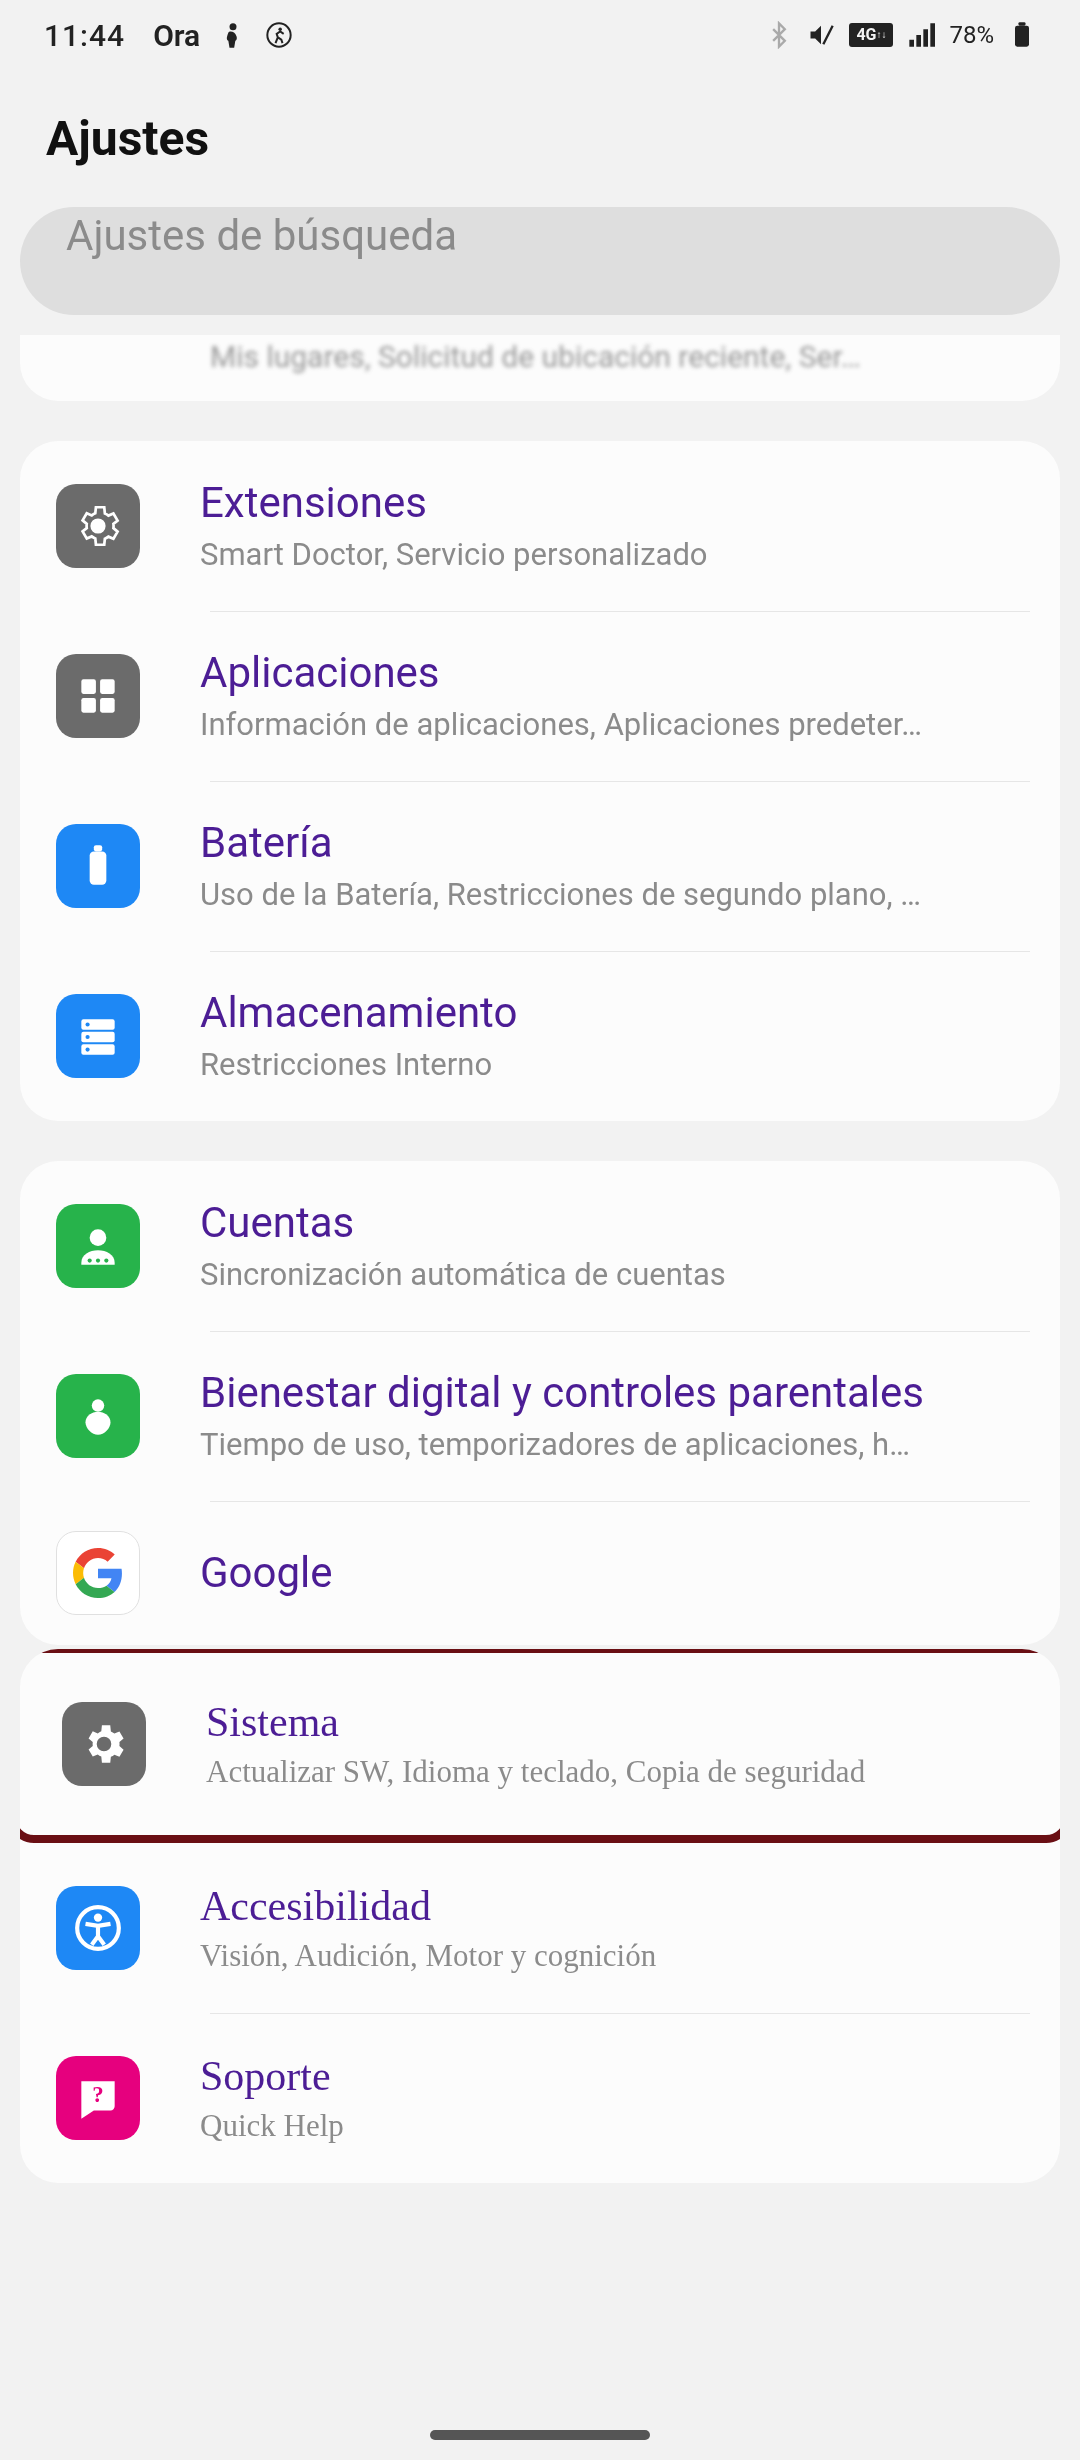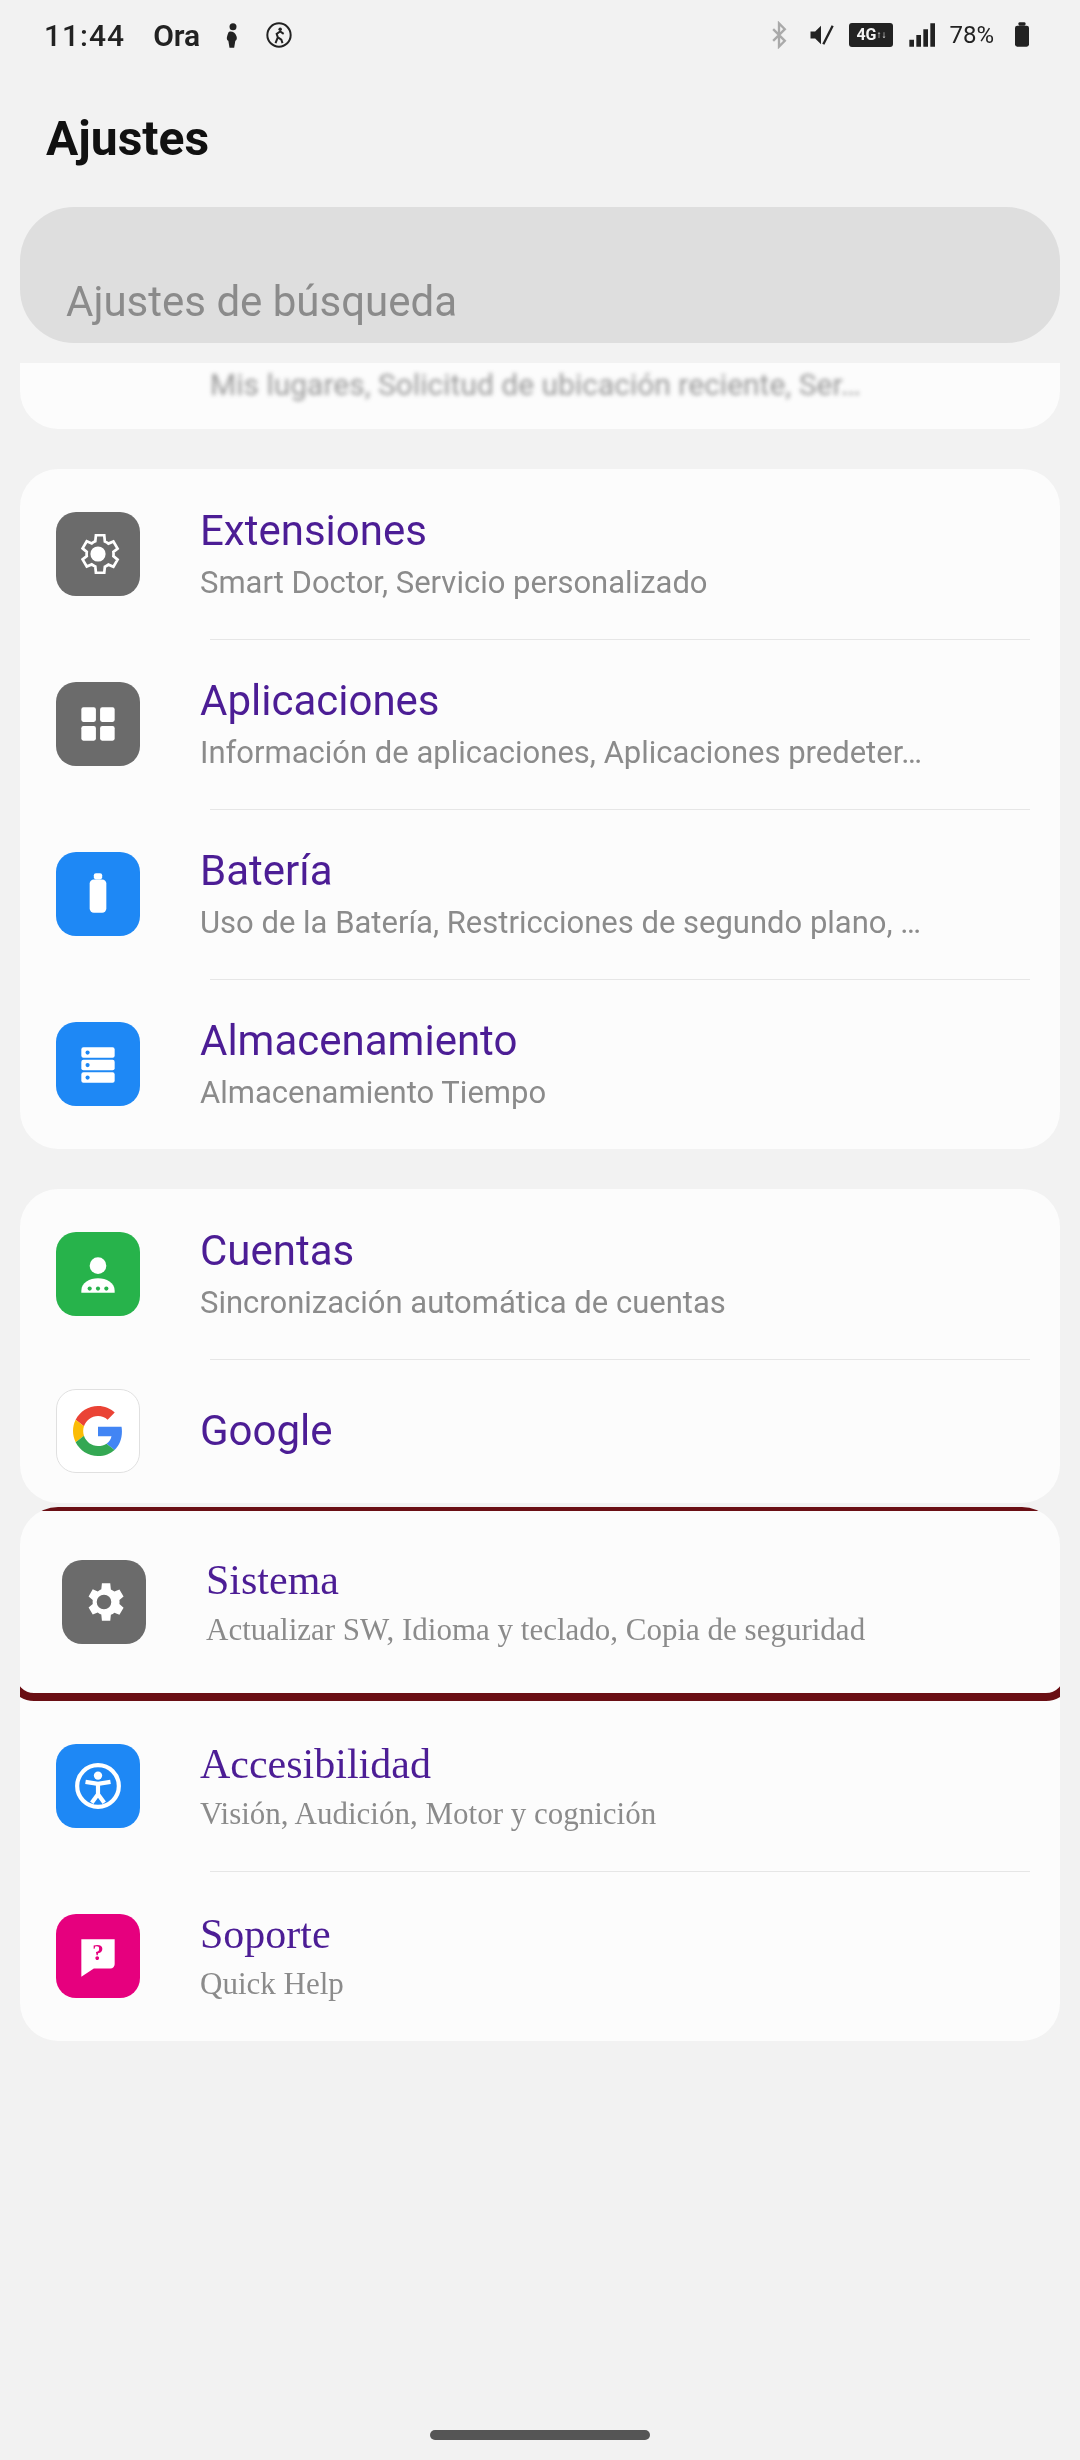--- a/index.html
+++ b/index.html
@@ -31,24 +31,24 @@
   .header {
     padding: 40px 46px 40px 46px;
   }
   .header h1 { font-size: 48px; font-weight: 700; }
 
   
   .search-wrap { padding: 0 20px; }
   .search-box {
     background: #dedede;
     border-radius: 54px;
-    height: 136px;
+    height: 108px;
     display: flex;
-    align-items: flex-end;
-    padding: 17px 46px;
+    align-items: flex-start;
+    padding: 4px 46px;
     font-size: 42px;
     color: #8b8b8b;
   }
 
   
   .scroll-area { padding: 0 20px; margin-top: 14px; }
   .group {
     background: #fcfcfc;
     border-radius: 38px;
     margin-top: 40px;
@@ -265,21 +265,21 @@
             <rect x="4" y="4" width="16" height="5" rx="1"></rect>
             <rect x="4" y="10" width="16" height="5" rx="1"></rect>
             <rect x="4" y="16" width="16" height="5" rx="1"></rect>
             <circle cx="7" cy="6.5" r="1" fill="#1e88f5"></circle>
             <circle cx="7" cy="12.5" r="1" fill="#1e88f5"></circle>
             <circle cx="7" cy="18.5" r="1" fill="#1e88f5"></circle>
           </svg>
       </div>
       <div class="txt">
         <div class="title">Almacenamiento</div>
-        <div class="subtitle">Almacenamiento Tiempo</div>
+        <div class="subtitle">Restricciones Interno</div>
       </div>
     </div>
 
   </div>
 
   <div class="group">
 
     <div class="row">
       <div class="ico ico-acct">
         <svg viewBox="0 0 24 24" fill="#fff">
@@ -289,20 +289,32 @@
             <circle cx="12" cy="19" r="1" fill="#27b34b"></circle>
             <circle cx="16" cy="19" r="1" fill="#27b34b"></circle>
           </svg>
       </div>
       <div class="txt">
         <div class="title">Cuentas</div>
         <div class="subtitle">Sincronización automática de cuentas</div>
       </div>
     </div>
 
+    <div class="row">
+      <div class="ico ico-well">
+        <svg viewBox="0 0 24 24" fill="#fff">
+            <circle cx="12" cy="7" r="3"></circle>
+            <path d="M12 10c-3 0-6 2-6 5 0 3 3 6 6 6s6-3 6-6c0-3-3-5-6-5z"></path>
+          </svg>
+      </div>
+      <div class="txt">
+        <div class="title">Bienestar digital y controles parentales</div>
+        <div class="subtitle">Tiempo de uso, temporizadores de aplicaciones, h…</div>
+      </div>
+    </div>
 
     <div class="row no-sub">
       <div class="ico ico-goog">
         <svg viewBox="0 0 48 48">
             <path fill="#EA4335" d="M24 9.5c3.54 0 6.71 1.22 9.21 3.6l6.85-6.85C35.9 2.38 30.47 0 24 0 14.62 0 6.51 5.38 2.56 13.22l7.98 6.19C12.43 13.72 17.74 9.5 24 9.5z"></path>
             <path fill="#4285F4" d="M46.98 24.55c0-1.57-.15-3.09-.38-4.55H24v9.02h12.94c-.58 2.96-2.26 5.48-4.78 7.18l7.73 6c4.51-4.18 7.09-10.36 7.09-17.65z"></path>
             <path fill="#FBBC05" d="M10.53 28.59c-.48-1.45-.76-2.99-.76-4.59s.27-3.14.76-4.59l-7.98-6.19C.92 16.46 0 20.12 0 24c0 3.88.92 7.54 2.56 10.78l7.97-6.19z"></path>
             <path fill="#34A853" d="M24 48c6.48 0 11.93-2.13 15.89-5.81l-7.73-6c-2.15 1.45-4.92 2.3-8.16 2.3-6.26 0-11.57-4.22-13.47-9.91l-7.98 6.19C6.51 42.62 14.62 48 24 48z"></path>
           </svg>
       </div>

